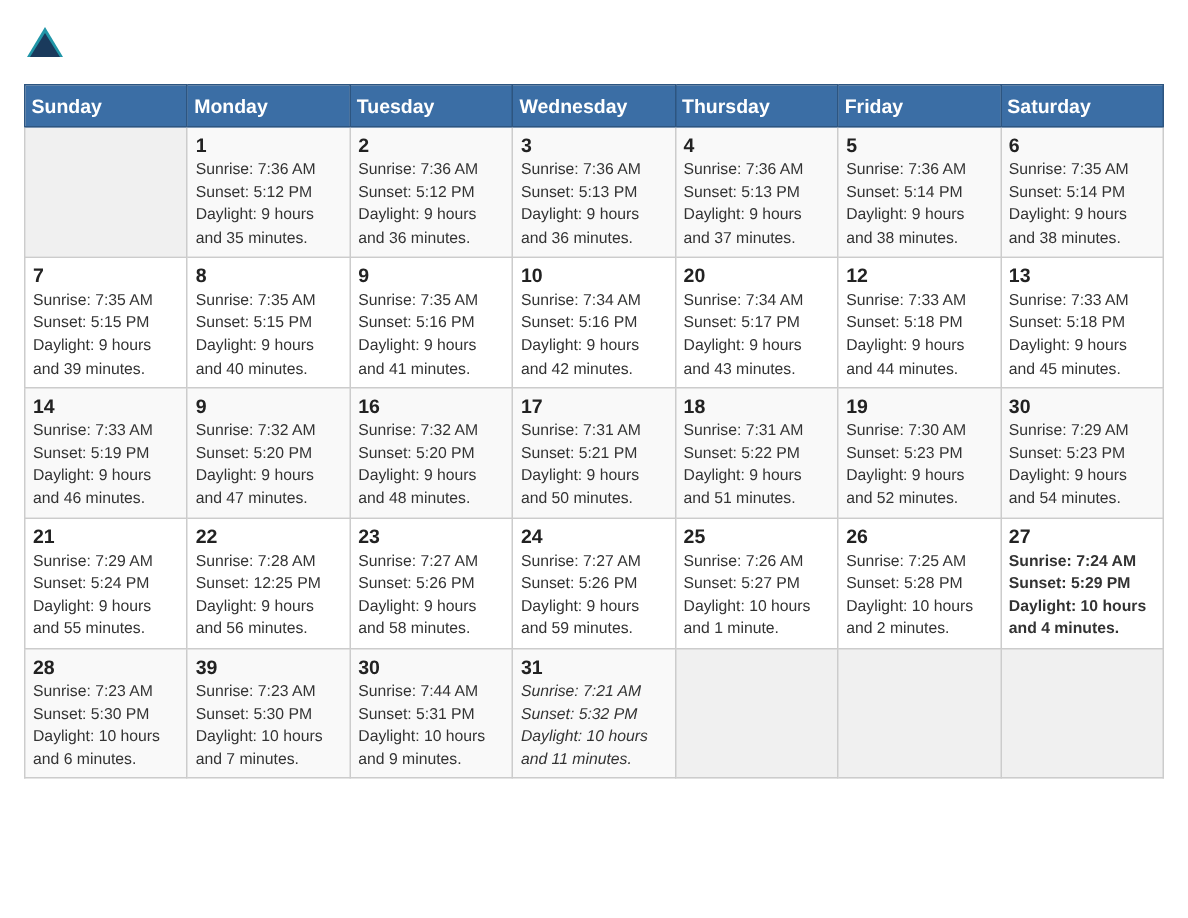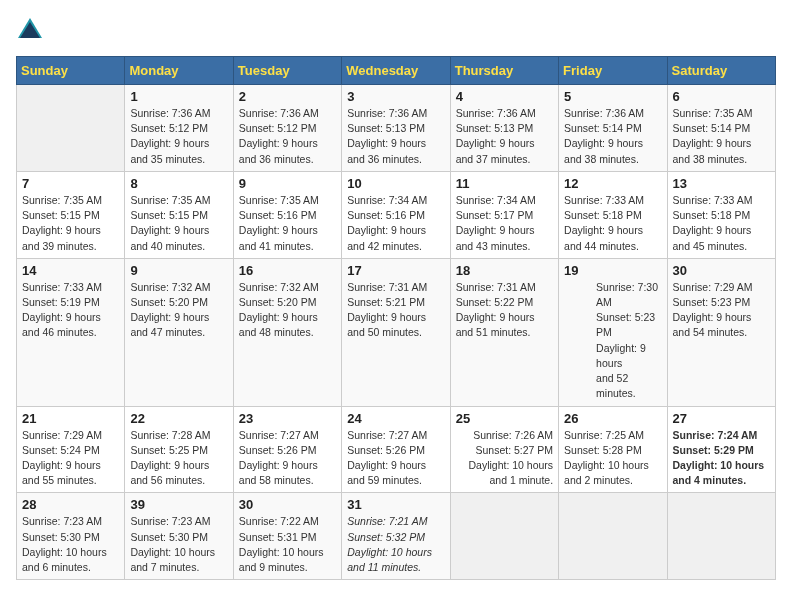--- a/index.html
+++ b/index.html
@@ -47,21 +47,21 @@
       font-size: 15px;
       color: #444;
     }
     table {
       width: 100%;
       border-collapse: collapse;
       font-size: 11px;
     }
     thead tr th {
       background: #3b6ea5;
-      color: #fde047;
+      color: #ffffff;
       padding: 6px 4px;
       text-align: left;
       font-size: 13px;
       font-weight: bold;
       border: 1px solid #2d5580;
     }
     tbody tr td {
       border: 1px solid #ccc;
       vertical-align: top;
       padding: 4px 5px;
@@ -189,21 +189,21 @@
 and 41 minutes.</div>
         </td>
         <td>
           <span class="day-num">10</span>
           <div class="day-info" style="white-space: pre-line;">Sunrise: 7:34 AM
 Sunset: 5:16 PM
 Daylight: 9 hours
 and 42 minutes.</div>
         </td>
         <td>
-          <span class="day-num">11</span>
+          <span class="day-num">20</span>
           <div class="day-info" style="white-space: pre-line;">Sunrise: 7:34 AM
 Sunset: 5:17 PM
 Daylight: 9 hours
 and 43 minutes.</div>
         </td>
         <td>
           <span class="day-num">12</span>
           <div class="day-info" style="white-space: pre-line;">Sunrise: 7:33 AM
 Sunset: 5:18 PM
 Daylight: 9 hours
@@ -248,21 +248,21 @@
         </td>
         <td>
           <span class="day-num">18</span>
           <div class="day-info" style="white-space: pre-line;">Sunrise: 7:31 AM
 Sunset: 5:22 PM
 Daylight: 9 hours
 and 51 minutes.</div>
         </td>
         <td>
           <span class="day-num">19</span>
-          <div class="day-info" style="white-space: pre-line; margin-left: 32px;">Sunrise: 7:30 AM
+          <div class="day-info" style="white-space: pre-line;">Sunrise: 7:30 AM
 Sunset: 5:23 PM
 Daylight: 9 hours
 and 52 minutes.</div>
         </td>
         <td>
           <span class="day-num">30</span>
           <div class="day-info" style="white-space: pre-line;">Sunrise: 7:29 AM
 Sunset: 5:23 PM
 Daylight: 9 hours
 and 54 minutes.</div>
@@ -272,41 +272,41 @@
         <td>
           <span class="day-num">21</span>
           <div class="day-info" style="white-space: pre-line;">Sunrise: 7:29 AM
 Sunset: 5:24 PM
 Daylight: 9 hours
 and 55 minutes.</div>
         </td>
         <td>
           <span class="day-num">22</span>
           <div class="day-info" style="white-space: pre-line;">Sunrise: 7:28 AM
-Sunset: 5:25 PM
+Sunset: 12:25 PM
 Daylight: 9 hours
 and 56 minutes.</div>
         </td>
         <td>
           <span class="day-num">23</span>
           <div class="day-info" style="white-space: pre-line;">Sunrise: 7:27 AM
 Sunset: 5:26 PM
 Daylight: 9 hours
 and 58 minutes.</div>
         </td>
         <td>
           <span class="day-num">24</span>
           <div class="day-info" style="white-space: pre-line;">Sunrise: 7:27 AM
 Sunset: 5:26 PM
 Daylight: 9 hours
 and 59 minutes.</div>
         </td>
         <td>
           <span class="day-num">25</span>
-          <div class="day-info" style="white-space: pre-line; text-align: right;">Sunrise: 7:26 AM
+          <div class="day-info" style="white-space: pre-line;">Sunrise: 7:26 AM
 Sunset: 5:27 PM
 Daylight: 10 hours
 and 1 minute.</div>
         </td>
         <td>
           <span class="day-num">26</span>
           <div class="day-info" style="white-space: pre-line;">Sunrise: 7:25 AM
 Sunset: 5:28 PM
 Daylight: 10 hours
 and 2 minutes.</div>
@@ -329,21 +329,21 @@
         </td>
         <td>
           <span class="day-num">39</span>
           <div class="day-info" style="white-space: pre-line;">Sunrise: 7:23 AM
 Sunset: 5:30 PM
 Daylight: 10 hours
 and 7 minutes.</div>
         </td>
         <td>
           <span class="day-num">30</span>
-          <div class="day-info" style="white-space: pre-line;">Sunrise: 7:22 AM
+          <div class="day-info" style="white-space: pre-line;">Sunrise: 7:44 AM
 Sunset: 5:31 PM
 Daylight: 10 hours
 and 9 minutes.</div>
         </td>
         <td>
           <span class="day-num">31</span>
           <div class="day-info" style="white-space: pre-line; font-style: italic;">Sunrise: 7:21 AM
 Sunset: 5:32 PM
 Daylight: 10 hours
 and 11 minutes.</div>

